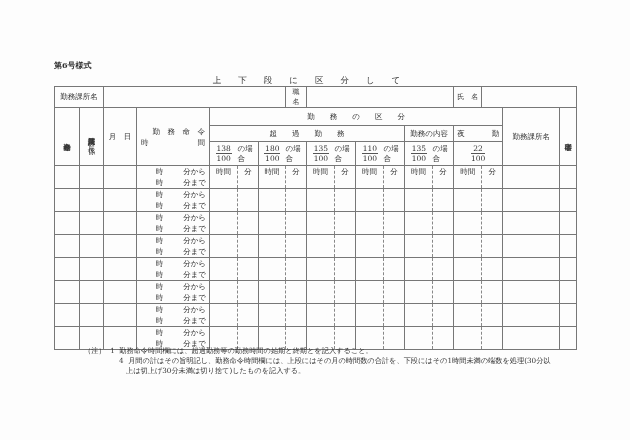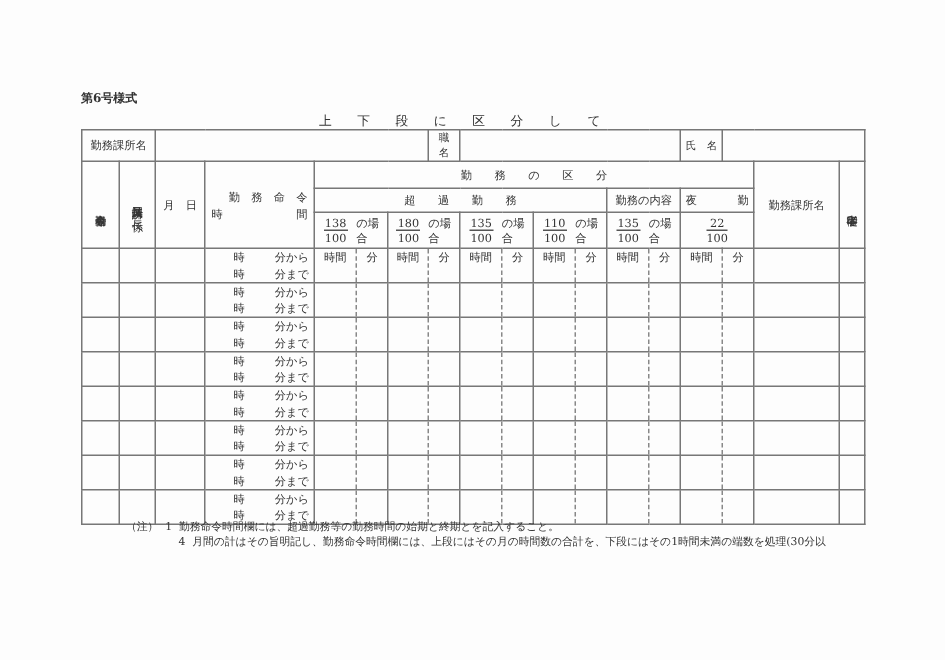--- a/index.html
+++ b/index.html
@@ -333,13 +333,14 @@
 </tbody>
   </table>
 
 <div class="abs notes">
   <div>
     <span>（注）</span>&nbsp;&nbsp;<span>1</span>&nbsp;&nbsp;<span>勤務命令時間欄には、超過勤務等の勤務時間の始期と終期とを記入すること。</span>
   </div>
   <div class="ln2">
     <span>4</span>&nbsp;&nbsp;<span>月間の計はその旨明記し、勤務命令時間欄には、上段にはその月の時間数の合計を、下段にはその1時間未満の端数を処理(30分以</span>
   </div>
+  <div class="ln3">上は切上げ30分未満は切り捨て)したものを記入する。</div>
 </div>
 
 </body></html>

